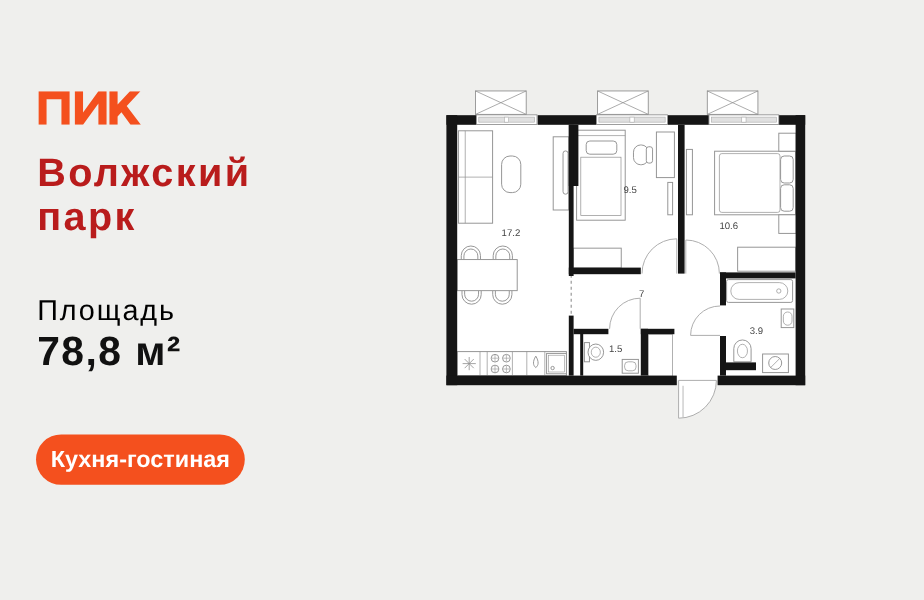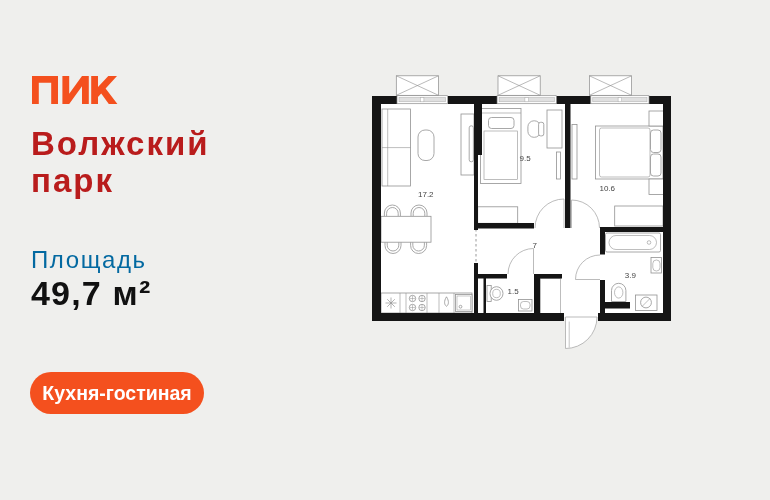--- a/index.html
+++ b/index.html
@@ -12,25 +12,25 @@
 <svg class="abs" style="left:32px;top:76px" width="89" height="28" viewBox="0 0 89 28">
   <g fill="#f4501e">
     <path d="M0,0 H26 V28 H19.2 V6.8 H6.8 V28 H0 Z"></path>
     <path d="M30.4,0 H37.2 V17.8 L50,0 H56.8 V28 H50 V10.2 L37.2,28 H30.4 Z"></path>
     <path d="M59.2,0 H66 V11 L76.3,0 H85 L73.6,12.4 L85.4,28 H76.8 L69.2,17.6 L66,21 V28 H59.2 Z"></path>
   </g>
 </svg>
 
 <div class="abs" style="left:31px;top:125px;font-size:33px;line-height:37px;font-weight:700;color:#b91c1c;letter-spacing:2px;">Волжский<br>парк</div>
 
-<div class="abs" style="left:31px;top:246px;font-size:24px;color:#0369a1;letter-spacing:1.6px;">Площадь</div>
-
-<div class="abs" style="left:31px;top:274px;font-size:34px;font-weight:700;color:#111;letter-spacing:1.2px;">49,7 м²</div>
-
-<div class="abs" style="left:30px;top:372px;width:174px;height:42px;border-radius:21px;background:#f4501e;color:#fff;font-size:19.5px;font-weight:700;display:flex;align-items:center;justify-content:center;">Кухня-гостиная</div>
+<div class="abs" style="left:31px;top:246px;font-size:24px;color:#000000;letter-spacing:1.6px;">Площадь</div>
+
+<div class="abs" style="left:31px;top:274px;font-size:34px;font-weight:700;color:#111;letter-spacing:1.2px;">78,8 м²</div>
+
+<div class="abs" style="left:30px;top:362px;width:174px;height:42px;border-radius:21px;background:#f4501e;color:#fff;font-size:19.5px;font-weight:700;display:flex;align-items:center;justify-content:center;">Кухня-гостиная</div>
 
 <svg class="abs" style="left:0;top:0" width="770" height="500" viewBox="0 0 770 500">
 <defs></defs>
 <g>
 
 <rect x="376" y="100" width="291" height="217" fill="#ffffff"></rect>
 
 <rect x="381" y="104" width="93" height="209" fill="none"></rect>
 
 <rect x="478" y="104" width="87" height="119" fill="none"></rect>

